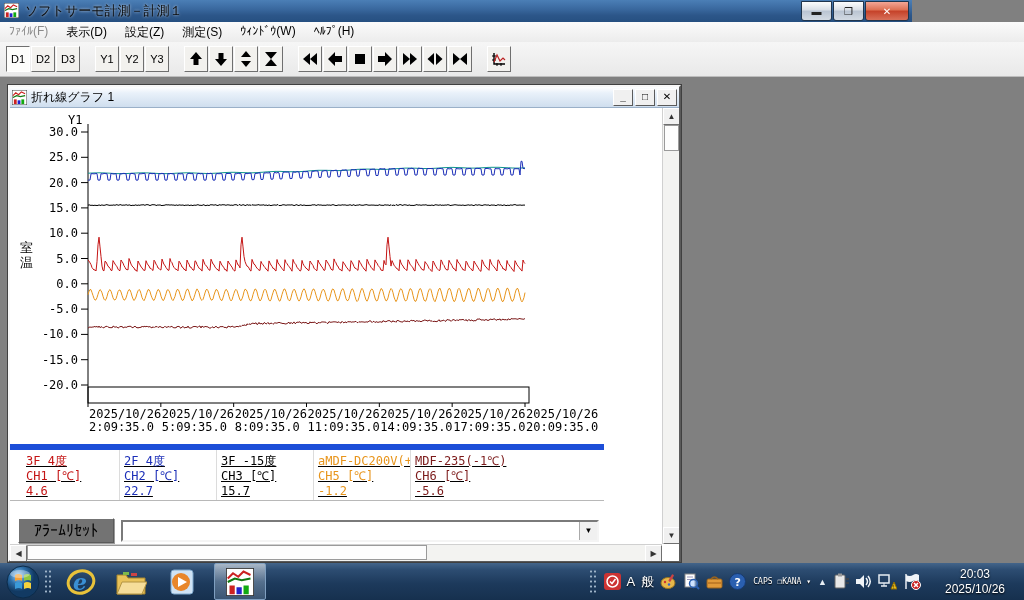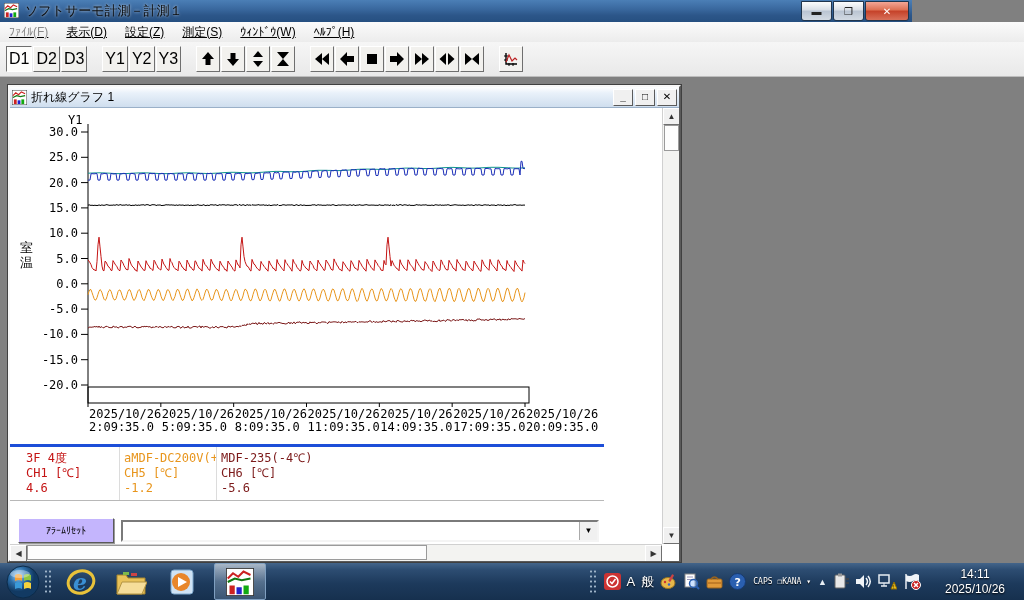--- a/index.html
+++ b/index.html
@@ -12,59 +12,59 @@
   .titlebar .app-ico{width:16px;height:16px;margin:0 5px 0 4px;flex:0 0 auto;}
   .titlebar .ttl{font-size:13px;color:#0a0a0a;text-shadow:0 0 3px rgba(255,255,255,.8);white-space:nowrap;}
   .winbtns{margin-left:auto;display:flex;padding-right:3px;}
   .winbtn{width:29px;height:18px;margin-left:1px;border:1px solid #20354d;border-radius:0 0 3px 3px;
     background:linear-gradient(180deg,#fdfdfd 0%,#d8dee6 45%,#b9c4d2 50%,#d3dae3 100%);
     display:flex;align-items:center;justify-content:center;font-size:10px;color:#222;font-weight:bold;}
   .winbtn.close{background:linear-gradient(180deg,#f3a696 0%,#dd6f52 45%,#c54128 50%,#d8705a 100%);color:#fff;width:42px;}
   
   .menubar{position:absolute;left:0;top:22px;width:1024px;height:20px;
     background:linear-gradient(180deg,#fbfbfb,#ececec);border-bottom:1px solid #d4d4d4;
-    display:flex;align-items:center;font-size:12px;color:#000;text-decoration:underline;}
+    display:flex;align-items:flex-start;font-size:12px;color:#000;}
   .menu-item{padding:2px 9px;white-space:nowrap;}
   .menu-item.dim{color:#8a8a8a;}
   
   .toolbar{position:absolute;left:0;top:42px;width:1024px;height:35px;
     background:linear-gradient(180deg,#f6f6f6,#e9e9e9);border-bottom:1px solid #bdbdbd;
     display:flex;align-items:center;padding-left:6px;box-sizing:border-box;}
   .tb-group{display:flex;margin-right:14px;}
   .tb-btn{min-width:24px;height:26px;margin-right:1px;box-sizing:border-box;
     background:#f2f1ee;border:1px solid;border-color:#ffffff #6f6f6f #6f6f6f #ffffff;
-    display:flex;align-items:center;justify-content:center;font-size:16px;color:#000;padding:0 2px;}
+    display:flex;align-items:center;justify-content:center;font-size:11px;color:#000;padding:0 2px;}
   .tb-btn.active{background:#fdfdfb;border-color:#6f6f6f #ffffff #ffffff #6f6f6f;}
   .tb-btn svg{display:block;}
   
   .mdi{position:absolute;left:0;top:77px;width:1024px;height:486px;background:#808080;}
   
   .graphwin{position:absolute;left:8px;top:8px;width:673px;height:477px;box-sizing:border-box;
     background:#f0f0f0;border:2px solid;border-color:#f8f8f8 #5a5a5a #5a5a5a #f8f8f8;box-shadow:0 0 0 1px #404040;}
   .gw-titlebar{height:20px;display:flex;align-items:center;
     background:linear-gradient(180deg,#ffffff 0%,#e9f1fa 30%,#cfdeee 100%);border-bottom:1px solid #9ab0c8;}
   .gw-titlebar .app-ico{width:15px;height:15px;margin:0 4px 0 2px;}
   .gw-ttl{font-size:12px;color:#000;}
   .gw-btns{margin-left:auto;display:flex;padding-right:2px;}
   .gw-btn{width:18px;height:15px;margin-left:2px;background:#f0f0f0;
     border:1px solid;border-color:#ffffff #5a5a5a #5a5a5a #ffffff;
     display:flex;align-items:center;justify-content:center;font-size:10px;font-weight:bold;color:#000;line-height:1;}
   .gw-client{position:relative;height:453px;background:#ffffff;overflow:hidden;}
   
   .legend{position:absolute;left:0px;top:336px;width:594px;height:57px;
-    border-top:3px solid #1d4ed8;border-bottom:1px solid #b8b8b8;display:flex;
+    border-top:6px solid #1d4ed8;border-bottom:1px solid #b8b8b8;display:flex;
     font-family:"DejaVu Sans Mono","Liberation Mono",monospace;font-size:12px;line-height:15px;
-    padding-left:12px;box-sizing:border-box;background:#fff;}
+    padding-left:12px;box-sizing:border-box;background:#fff;text-decoration:underline;}
   .leg-col{width:97px;flex:0 0 auto;padding:4px 2px 0 4px;box-sizing:border-box;border-left:1px solid #dcdcdc;
     white-space:nowrap;overflow:hidden;}
   .leg-col:first-child{border-left:none;}
   
   .alarm-row{position:absolute;left:8px;top:410px;display:flex;align-items:center;}
-  .alarm-btn{width:94px;height:23px;background:#c4b5fd;border:1px solid;border-color:#ffffff #5a5a5a #5a5a5a #ffffff;
-    box-shadow:1px 1px 0 #9a9a9a;display:flex;align-items:center;justify-content:center;font-size:10px;color:#000;}
+  .alarm-btn{width:94px;height:23px;background:#737373;border:1px solid;border-color:#ffffff #5a5a5a #5a5a5a #ffffff;
+    box-shadow:1px 1px 0 #9a9a9a;display:flex;align-items:center;justify-content:center;font-size:16px;color:#000;}
   .combo{width:478px;height:22px;margin-left:7px;background:#fff;border:2px solid;border-color:#7a7a7a #f4f4f4 #f4f4f4 #7a7a7a;
     box-sizing:border-box;display:flex;}
   .combo-text{flex:1;font-size:12px;padding:2px 3px;color:#000;}
   .combo-arrow{width:17px;background:#f0f0f0;border-left:1px solid #aaa;display:flex;align-items:center;justify-content:center;font-size:8px;color:#000;}
   
   .vscroll{position:absolute;right:0;top:0;bottom:17px;width:17px;background:#f3f3f1;border-left:1px solid #d0d0d0;box-sizing:border-box;}
   .hscroll{position:absolute;left:0;bottom:0;right:17px;height:17px;background:#f3f3f1;border-top:1px solid #d0d0d0;box-sizing:border-box;display:flex;}
   .sb-btn{width:17px;height:17px;background:#f0f0f0;border:1px solid;border-color:#ffffff #6f6f6f #6f6f6f #ffffff;
     box-sizing:border-box;display:flex;align-items:center;justify-content:center;font-size:8px;color:#333;flex:0 0 auto;}
   .vscroll .sb-btn{position:absolute;left:0;}
@@ -282,27 +282,37 @@
           <polyline points="78,149.9 79,151.1 80,152.8 81,154.6 82,157.6 83,158.9 84,160.0 85,159.9 86,161.0 87,151.6 88,134.8 89,127.2 90,136.9 91,146.5 92,156.1 93,160.3 94,160.8 95,151.2 96,152.0 97,154.0 98,156.3 99,157.0 100,158.4 101,160.4 102,160.5 103,150.6 104,152.2 105,154.1 106,155.4 107,156.8 108,159.1 109,160.4 110,160.6 111,150.0 112,151.6 113,153.1 114,155.7 115,157.3 116,159.3 117,159.5 118,159.9 119,148.5 120,151.1 121,154.1 122,155.9 123,157.2 124,157.9 125,160.1 126,160.0 127,161.4 128,151.0 129,153.1 130,154.9 131,156.9 132,157.7 133,159.6 134,160.3 135,160.3 136,150.7 137,153.2 138,154.9 139,156.0 140,158.3 141,158.4 142,159.7 143,160.5 144,150.2 145,151.6 146,154.1 147,155.5 148,158.0 149,158.4 150,159.7 151,159.9 152,149.1 153,151.8 154,154.6 155,155.4 156,157.6 157,158.9 158,160.3 159,160.2 160,148.5 161,151.7 162,152.7 163,155.6 164,157.4 165,158.7 166,159.3 167,159.7 168,160.8 169,151.2 170,152.7 171,154.5 172,157.0 173,157.5 174,159.4 175,159.5 176,161.0 177,150.1 178,152.4 179,154.1 180,157.0 181,157.1 182,158.8 183,160.1 184,160.1 185,150.8 186,151.6 187,154.6 188,156.3 189,158.1 190,159.1 191,159.4 192,161.1 193,149.3 194,152.0 195,154.5 196,155.8 197,156.5 198,158.6 199,159.9 200,160.3 201,149.2 202,151.4 203,154.0 204,154.7 205,157.1 206,158.1 207,159.5 208,159.6 209,161.1 210,151.2 211,153.1 212,155.5 213,156.2 214,157.9 215,159.9 216,159.6 217,161.3 218,151.0 219,153.0 220,154.2 221,155.9 222,157.1 223,159.3 224,160.6 225,161.0 226,149.9 227,152.4 228,155.0 229,155.6 230,157.9 231,134.8 232,127.2 233,136.9 234,146.5 235,151.5 236,154.1 237,156.2 238,156.5 239,158.1 240,160.2 241,161.1 242,149.4 243,152.0 244,154.2 245,154.8 246,156.9 247,158.1 248,159.3 249,160.2 250,160.4 251,151.4 252,153.5 253,154.7 254,156.3 255,157.5 256,159.1 257,159.7 258,161.2 259,150.9 260,153.1 261,155.0 262,156.4 263,158.4 264,158.4 265,160.2 266,161.0 267,149.5 268,152.9 269,154.2 270,155.8 271,157.1 272,158.6 273,159.8 274,160.9 275,149.7 276,152.5 277,153.6 278,155.3 279,156.5 280,157.9 281,159.4 282,161.2 283,149.4 284,152.2 285,153.6 286,154.7 287,157.6 288,158.5 289,159.4 290,161.1 291,160.3 292,150.4 293,153.7 294,155.6 295,156.8 296,158.3 297,158.7 298,160.2 299,160.5 300,151.0 301,152.5 302,154.1 303,155.5 304,158.2 305,159.2 306,160.2 307,160.6 308,150.1 309,152.8 310,153.7 311,155.9 312,156.8 313,158.7 314,160.5 315,159.9 316,150.0 317,151.5 318,153.1 319,154.9 320,156.7 321,159.1 322,159.9 323,160.2 324,148.9 325,151.5 326,152.8 327,155.6 328,156.2 329,158.8 330,159.5 331,159.9 332,161.1 333,151.7 334,153.6 335,154.4 336,156.8 337,157.7 338,159.3 339,160.6 340,161.1 341,150.6 342,152.2 343,154.0 344,156.6 345,158.3 346,158.3 347,159.7 348,160.3 349,150.4 350,152.4 351,153.9 352,156.1 353,157.3 354,159.0 355,159.8 356,161.2 357,149.3 358,151.3 359,154.2 360,155.3 361,157.2 362,158.6 363,159.3 364,160.5 365,149.9 366,152.1 367,153.1 368,155.4 369,156.6 370,157.7 371,160.2 372,160.2 373,160.7 374,150.4 375,153.7 376,154.8 377,134.8 378,127.2 379,136.9 380,146.5 381,156.1 382,150.6 383,152.8 384,155.2 385,156.4 386,157.9 387,158.7 388,159.3 389,160.8 390,149.7 391,152.9 392,154.9 393,156.0 394,158.1 395,158.8 396,159.8 397,160.5 398,149.8 399,151.6 400,154.2 401,155.4 402,156.6 403,157.9 404,160.3 405,161.0 406,149.4 407,151.4 408,153.3 409,155.2 410,156.4 411,158.0 412,159.6 413,159.7 414,160.3 415,151.6 416,153.1 417,154.3 418,156.1 419,158.4 420,159.5 421,160.3 422,161.5 423,151.0 424,152.5 425,155.0 426,156.7 427,158.4 428,159.5 429,160.6 430,160.1 431,149.9 432,151.6 433,154.4 434,155.4 435,157.9 436,159.5 437,159.8 438,160.0 439,150.3 440,152.4 441,153.9 442,155.7 443,158.0 444,158.9 445,159.3 446,161.1 447,149.5 448,152.0 449,153.1 450,154.6 451,156.8 452,157.9 453,159.9 454,159.7 455,160.7 456,151.2 457,152.5 458,155.1 459,156.9 460,157.8 461,158.8 462,160.4 463,160.6 464,151.1 465,152.9 466,154.4 467,156.0 468,157.7 469,159.4 470,160.8 471,161.3 472,149.8 473,151.7 474,154.3 475,156.0 476,156.9 477,158.2 478,159.3 479,160.3 480,149.4 481,152.2 482,154.5 483,155.7 484,156.9 485,158.1 486,159.7 487,161.0 488,149.8 489,150.7 490,153.6 491,155.5 492,156.2 493,159.0 494,158.7 495,160.2 496,160.4 497,150.5 498,153.7 499,154.7 500,156.3 501,157.4 502,159.2 503,160.1 504,161.5 505,150.7 506,152.6 507,154.8 508,156.1 509,157.3 510,158.9 511,159.6 512,161.1 513,150.0 514,152.3 515,153.6" fill="none" stroke="#c41414" stroke-width="1"></polyline>
           <polyline points="78,184.7 79,181.4 80,179.5 81,179.7 82,182.5 83,185.5 84,188.4 85,190.1 86,189.8 87,187.6 88,184.3 89,181.3 90,179.6 91,180.5 92,182.8 93,186.3 94,189.2 95,190.3 96,189.5 97,186.5 98,182.7 99,180.5 100,179.6 101,181.2 102,184.3 103,187.8 104,189.7 105,190.0 106,188.7 107,185.5 108,181.6 109,180.1 110,180.0 111,182.0 112,185.3 113,188.2 114,190.1 115,189.8 116,187.9 117,184.6 118,181.2 119,179.6 120,180.0 121,182.5 122,186.1 123,188.9 124,190.5 125,189.1 126,187.0 127,183.5 128,180.8 129,179.5 130,180.4 131,183.7 132,187.5 133,189.5 134,190.7 135,188.7 136,185.5 137,182.4 138,179.7 139,179.7 140,181.6 141,185.1 142,187.7 143,189.8 144,190.4 145,188.3 146,184.9 147,181.6 148,179.5 149,180.1 150,182.2 151,186.2 152,188.9 153,190.6 154,189.8 155,186.8 156,183.8 157,180.2 158,179.7 159,180.6 160,183.3 161,186.9 162,189.5 163,190.6 164,188.8 165,186.4 166,182.4 167,179.7 168,179.4 169,181.0 170,184.5 171,187.5 172,190.2 173,190.4 174,188.6 175,184.8 176,181.2 177,179.3 178,179.3 179,181.9 180,185.7 181,188.4 182,190.8 183,190.0 184,187.5 185,184.2 186,181.0 187,178.9 188,180.5 189,182.6 190,186.8 191,189.5 192,190.4 193,189.4 194,186.4 195,182.9 196,179.9 197,179.2 198,180.8 199,183.8 200,187.4 201,189.8 202,190.2 203,188.9 204,185.0 205,182.0 206,179.5 207,179.8 208,181.7 209,185.2 210,188.3 211,190.2 212,190.5 213,187.9 214,184.3 215,181.1 216,179.3 217,180.2 218,182.5 219,186.3 220,189.3 221,190.9 222,189.9 223,186.5 224,183.3 225,180.3 226,179.4 227,180.7 228,183.9 229,187.0 230,189.9 231,190.7 232,188.8 233,185.9 234,181.7 235,179.2 236,179.6 237,181.2 238,184.5 239,188.2 240,190.5 241,190.8 242,188.5 243,184.6 244,181.4 245,179.0 246,179.4 247,181.9 248,186.2 249,188.9 250,191.0 251,189.8 252,186.9 253,183.4 254,180.3 255,179.2 256,180.2 257,183.5 258,187.2 259,190.1 260,191.1 261,189.7 262,185.9 263,182.7 264,179.8 265,179.3 266,181.3 267,184.7 268,187.9 269,190.7 270,191.1 271,188.3 272,184.5 273,181.4 274,179.0 275,179.2 276,181.8 277,185.6 278,189.2 279,190.6 280,190.5 281,187.6 282,183.4 283,180.7 284,179.2 285,180.1 286,183.2 287,186.7 288,189.5 289,191.1 290,189.7 291,186.8 292,182.6 293,180.1 294,178.8 295,180.2 296,183.6 297,187.8 298,190.1 299,190.6 300,188.9 301,185.2 302,181.2 303,179.2 304,179.1 305,181.5 306,185.2 307,188.4 308,190.9 309,190.4 310,187.9 311,183.8 312,180.8 313,179.3 314,179.8 315,182.3 316,186.2 317,189.6 318,191.1 319,190.3 320,187.3 321,183.2 322,179.6 323,178.9 324,180.0 325,183.6 326,187.1 327,190.4 328,190.9 329,189.0 330,185.4 331,181.6 332,179.3 333,178.7 334,180.9 335,185.0 336,188.7 337,190.5 338,190.6 339,188.7 340,184.4 341,180.9 342,178.8 343,179.4 344,182.4 345,186.3 346,189.8 347,191.5 348,190.5 349,187.6 350,183.3 351,180.1 352,178.3 353,179.8 354,183.2 355,186.8 356,189.9 357,191.2 358,189.2 359,186.0 360,181.8 361,179.7 362,178.9 363,180.4 364,184.2 365,188.0 366,190.5 367,191.0 368,189.1 369,184.7 370,181.3 371,178.6 372,179.1 373,181.6 374,185.7 375,188.9 376,190.9 377,190.4 378,187.9 379,183.6 380,180.4 381,178.5 382,179.6 383,182.7 384,187.0 385,189.7 386,191.6 387,189.9 388,186.3 389,182.5 390,179.5 391,178.7 392,180.0 393,183.8 394,187.9 395,190.6 396,190.9 397,189.5 398,185.0 399,181.4 400,178.7 401,179.0 402,180.9 403,185.4 404,189.3 405,191.3 406,191.1 407,188.2 408,183.9 409,180.3 410,178.5 411,179.2 412,182.6 413,186.5 414,190.0 415,191.2 416,190.7 417,187.2 418,182.6 419,179.8 420,178.7 421,179.7 422,183.7 423,187.6 424,190.3 425,191.7 426,189.1 427,185.8 428,181.7 429,178.9 430,178.2 431,181.0 432,184.9 433,188.9 434,191.2 435,191.0 436,188.2 437,184.3 438,180.2 439,178.4 440,178.8 441,181.5 442,185.8 443,189.4 444,191.6 445,190.9 446,187.7 447,183.3 448,179.4 449,178.3 450,179.7 451,183.3 452,187.2 453,190.9 454,191.7 455,189.5 456,185.9 457,182.2 458,179.0 459,178.4 460,180.2 461,184.6 462,188.5 463,191.0 464,191.3 465,188.8 466,185.1 467,181.2 468,178.2 469,178.9 470,181.6 471,185.8 472,189.1 473,191.4 474,191.3 475,188.0 476,183.5 477,179.8 478,178.3 479,179.4 480,182.6 481,187.0 482,190.4 483,191.3 484,190.1 485,186.9 486,182.4 487,178.9 488,178.2 489,180.3 490,183.8 491,188.0 492,191.2 493,191.6 494,189.6 495,185.1 496,181.0 497,178.2 498,178.5 499,181.3 500,185.5 501,189.1 502,191.3 503,190.8 504,188.4 505,183.7 506,180.1 507,178.4 508,178.8 509,182.4 510,186.7 511,190.4 512,191.9 513,190.2 514,187.4 515,182.6" fill="none" stroke="#e8951c" stroke-width="1"></polyline>
           <polyline points="78,218.0 79,217.6 80,216.7 81,217.6 82,216.8 83,217.3 84,216.6 85,216.6 86,217.1 87,216.2 88,217.5 89,216.0 90,217.7 91,216.9 92,216.8 93,217.8 94,217.7 95,216.8 96,216.5 97,216.2 98,217.2 99,217.1 100,218.0 101,217.3 102,218.0 103,216.1 104,216.5 105,217.4 106,216.7 107,217.1 108,218.0 109,217.7 110,216.3 111,216.9 112,216.2 113,217.9 114,217.5 115,216.9 116,217.4 117,217.1 118,216.3 119,216.6 120,216.0 121,216.7 122,217.3 123,217.9 124,216.5 125,216.5 126,216.8 127,218.1 128,217.3 129,218.1 130,217.0 131,217.7 132,216.1 133,217.1 134,216.3 135,216.5 136,216.8 137,216.1 138,217.1 139,216.6 140,216.8 141,217.3 142,218.0 143,216.7 144,217.7 145,216.7 146,216.9 147,216.4 148,217.5 149,217.0 150,216.4 151,217.1 152,217.5 153,217.8 154,217.3 155,216.2 156,217.4 157,217.1 158,216.9 159,216.4 160,217.4 161,216.2 162,216.7 163,217.2 164,218.1 165,217.5 166,218.0 167,216.3 168,216.8 169,216.1 170,217.7 171,218.2 172,216.9 173,216.6 174,217.4 175,218.1 176,217.0 177,217.8 178,216.0 179,217.9 180,218.0 181,218.1 182,217.4 183,216.7 184,216.5 185,216.5 186,216.6 187,217.0 188,217.3 189,216.2 190,216.0 191,218.0 192,216.0 193,216.9 194,217.3 195,216.4 196,216.7 197,216.7 198,217.0 199,217.8 200,218.2 201,217.8 202,216.8 203,217.2 204,218.0 205,216.8 206,216.4 207,217.0 208,218.1 209,217.4 210,216.9 211,216.4 212,216.9 213,216.3 214,217.6 215,217.2 216,217.7 217,218.0 218,216.1 219,216.5 220,216.7 221,217.1 222,216.0 223,216.6 224,217.3 225,216.9 226,216.9 227,216.1 228,216.9 229,216.5 230,215.7 231,216.6 232,215.5 233,215.2 234,215.5 235,214.7 236,215.8 237,213.8 238,214.7 239,213.7 240,214.5 241,214.1 242,213.3 243,213.2 244,213.5 245,213.5 246,212.7 247,214.6 248,214.0 249,212.4 250,214.0 251,213.4 252,213.7 253,214.3 254,212.7 255,212.8 256,214.0 257,213.5 258,212.4 259,214.1 260,213.6 261,213.2 262,213.3 263,214.3 264,213.4 265,212.6 266,213.3 267,212.9 268,212.9 269,212.2 270,212.8 271,213.0 272,213.3 273,213.6 274,213.4 275,214.0 276,213.9 277,213.6 278,212.8 279,212.2 280,213.9 281,212.3 282,213.5 283,213.3 284,211.9 285,213.6 286,213.2 287,212.0 288,212.4 289,212.1 290,211.8 291,213.1 292,213.1 293,212.3 294,212.5 295,213.0 296,212.1 297,213.6 298,213.3 299,213.7 300,211.8 301,213.0 302,212.1 303,212.7 304,212.1 305,212.2 306,213.4 307,213.6 308,213.0 309,212.2 310,213.2 311,212.1 312,212.0 313,211.9 314,212.1 315,212.0 316,212.3 317,213.3 318,213.4 319,211.6 320,212.2 321,212.3 322,212.0 323,212.0 324,211.7 325,212.0 326,211.8 327,212.4 328,212.4 329,211.7 330,212.8 331,213.0 332,211.3 333,212.3 334,213.0 335,211.8 336,212.5 337,212.6 338,211.3 339,212.2 340,211.4 341,212.2 342,212.1 343,211.8 344,212.1 345,211.6 346,211.4 347,212.5 348,212.6 349,211.6 350,212.3 351,211.7 352,212.0 353,211.8 354,212.2 355,212.1 356,212.0 357,211.8 358,212.2 359,211.0 360,210.8 361,211.1 362,212.6 363,211.6 364,211.3 365,212.6 366,211.8 367,211.8 368,212.6 369,211.8 370,212.0 371,211.7 372,212.5 373,210.6 374,211.3 375,211.5 376,211.9 377,211.0 378,210.8 379,210.5 380,210.9 381,211.8 382,212.1 383,210.6 384,211.9 385,211.3 386,212.3 387,210.5 388,210.6 389,210.8 390,211.7 391,211.7 392,212.1 393,211.9 394,210.5 395,211.4 396,211.1 397,211.7 398,210.8 399,211.9 400,211.3 401,210.1 402,210.6 403,210.8 404,210.2 405,211.8 406,211.0 407,210.5 408,211.3 409,211.0 410,211.1 411,211.9 412,211.0 413,210.8 414,210.4 415,209.8 416,210.6 417,210.4 418,211.3 419,210.0 420,210.5 421,211.4 422,210.7 423,211.7 424,211.2 425,211.4 426,211.6 427,211.6 428,210.9 429,209.7 430,211.5 431,210.7 432,211.0 433,210.2 434,210.2 435,211.3 436,211.1 437,209.5 438,209.8 439,210.0 440,210.1 441,211.4 442,210.3 443,209.7 444,209.6 445,210.5 446,210.7 447,209.6 448,210.8 449,209.9 450,209.5 451,210.0 452,209.4 453,209.7 454,209.7 455,210.7 456,209.4 457,211.0 458,210.6 459,209.3 460,210.8 461,210.4 462,209.9 463,211.1 464,210.7 465,210.6 466,210.8 467,209.1 468,209.1 469,209.1 470,208.9 471,210.2 472,209.7 473,210.1 474,209.9 475,210.5 476,209.1 477,210.5 478,210.0 479,210.5 480,209.0 481,209.3 482,209.5 483,209.4 484,208.8 485,209.1 486,210.4 487,209.7 488,209.4 489,209.7 490,208.8 491,210.5 492,209.3 493,209.4 494,209.5 495,210.0 496,209.3 497,210.3 498,208.9 499,209.1 500,210.0 501,208.6 502,208.8 503,208.9 504,208.8 505,208.8 506,208.8 507,209.2 508,209.2 509,208.6 510,208.5 511,209.0 512,208.9 513,209.3 514,209.1 515,208.5" fill="none" stroke="#7c1a1a" stroke-width="1"></polyline>
         </svg>
       <div class="legend" id="legend">
           <div class="leg-col" style="color: rgb(196, 20, 20);">
             <div>3F 4度</div>
                <div>CH1 [℃]</div>
                <div>4.6</div>
           </div>
+          <div class="leg-col" style="color: rgb(28, 47, 184);">
+            <div>2F 4度</div>
+               <div>CH2 [℃]</div>
+               <div>22.7</div>
+          </div>
+          <div class="leg-col" style="color: rgb(0, 0, 0);">
+            <div>3F -15度</div>
+               <div>CH3 [℃]</div>
+               <div>15.7</div>
+          </div>
           <div class="leg-col" style="color: rgb(232, 149, 28);">
             <div>aMDF-DC200V(+7</div>
                <div>CH5 [℃]</div>
                <div>-1.2</div>
           </div>
           <div class="leg-col" style="color: rgb(124, 26, 26);">
-            <div>MDF-235(-4℃)</div>
+            <div>MDF-235(-1℃)</div>
                <div>CH6 [℃]</div>
                <div>-5.6</div>
           </div>
         </div>
       <div class="alarm-row">
         <div class="alarm-btn">ｱﾗｰﾑﾘｾｯﾄ</div>
         <div class="combo">
           <div class="combo-text"></div>
           <div class="combo-arrow">▼</div>
         </div>
@@ -442,17 +452,17 @@
       </div>
     <div class="tray-ico" id="tr-flag">
         <svg width="18" height="17" viewBox="0 0 18 17">
           <line x1="3" y1="1" x2="3" y2="16" stroke="#e8eef4" stroke-width="1.5"></line>
    <path d="M3,2 q4,2 7,0 q3,-2 6,0 l0,6 q-3,-2 -6,0 q-3,2 -7,0 z" fill="#f0f4f8"></path>
    <circle cx="13" cy="12" r="4.5" fill="#c82020" stroke="#fff"></circle>
    <path d="M11,10 l4,4 M15,10 l-4,4" stroke="#fff" stroke-width="1.5"></path>
         </svg>
       </div>
     <div class="clock">
-      <div>14:11</div>
+      <div>20:03</div>
       <div>2025/10/26</div>
     </div>
   </div>
 </div>
 
 </body></html>

